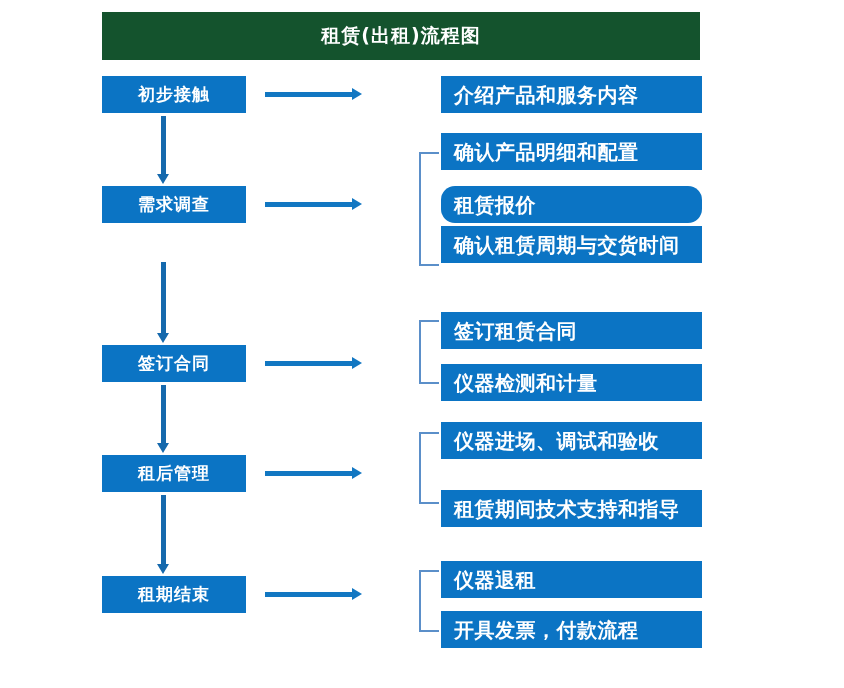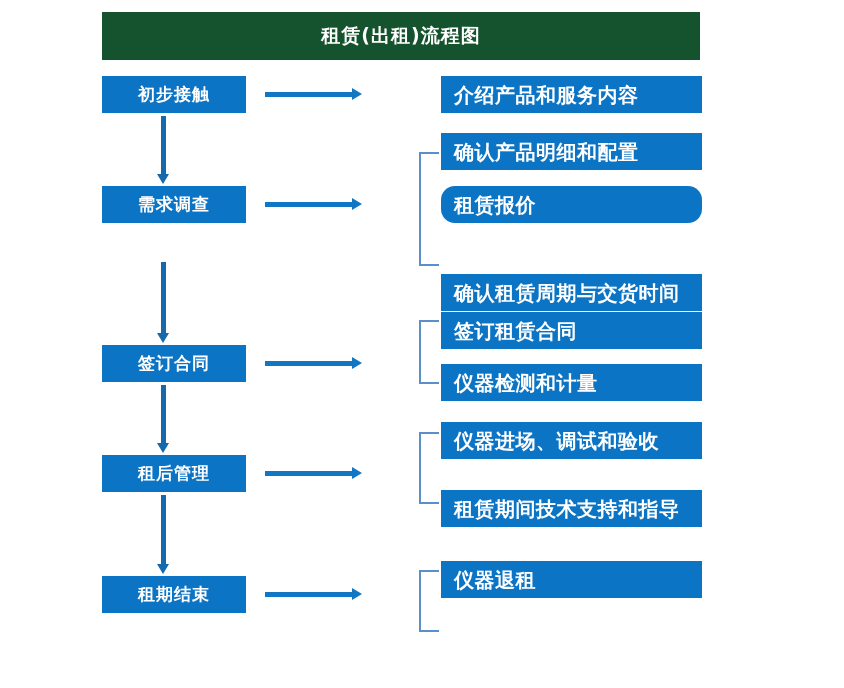--- a/index.html
+++ b/index.html
@@ -187,26 +187,27 @@
   <div class="bracket" style="left:419px; top:432px; height:72px;"></div>
 
   <div class="bracket" style="left:419px; top:570px; height:62px;"></div>
 
   <div class="node detail" style="top:76px;">介绍产品和服务内容</div>
 
   <div class="node detail" style="top:133px;">确认产品明细和配置</div>
 
   <div class="node detail" style="top:186px;border-radius:14px;">租赁报价</div>
 
-  <div class="node detail" style="top:226px;margin-top:48px;">确认租赁周期与交货时间</div>
+  <div class="node detail" style="top:226px;">确认租赁周期与交货时间</div>
 
   <div class="node detail" style="top:312px;">签订租赁合同</div>
 
   <div class="node detail" style="top:364px;">仪器检测和计量</div>
 
   <div class="node detail" style="top:422px;">仪器进场、调试和验收</div>
 
   <div class="node detail" style="top:490px;">租赁期间技术支持和指导</div>
 
   <div class="node detail" style="top:561px;">仪器退租</div>
 
+  <div class="node detail" style="top:611px;">开具发票，付款流程</div>
 
 </div>
 
 </body></html>

